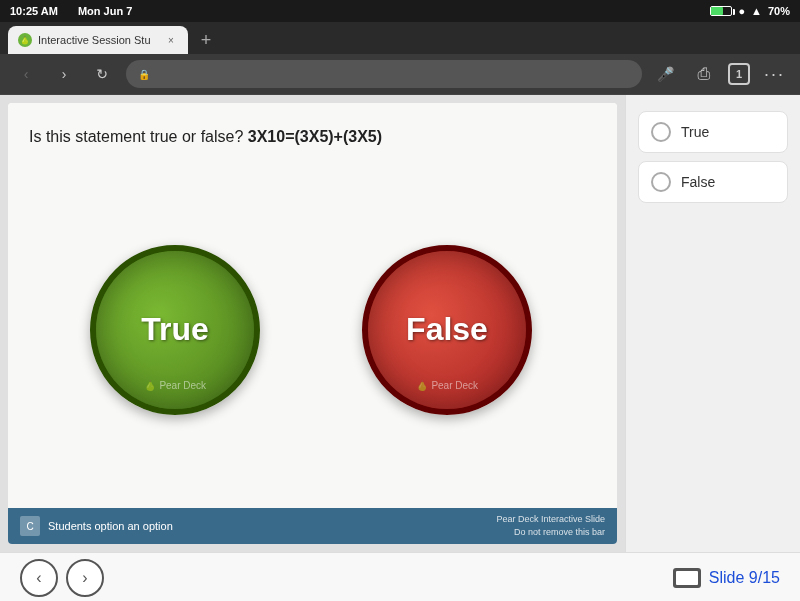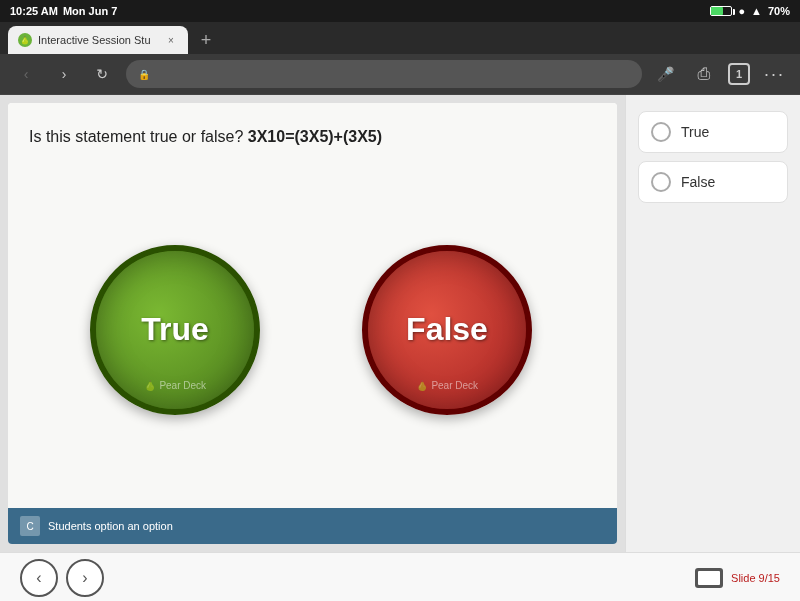--- a/index.html
+++ b/index.html
@@ -10,21 +10,21 @@
       height: 22px;
       background: #1a1a1a;
       display: flex;
       align-items: center;
       justify-content: space-between;
       padding: 0 10px;
       color: white;
       font-size: 11px;
       font-weight: 600;
     }
-    .status-left { display: flex; gap: 5px; }
+    .status-left { display: flex; gap: 20px; }
     .status-right { display: flex; align-items: center; gap: 6px; }
     .battery-icon { display: flex; align-items: center; gap: 2px; }
     .battery-bar { width: 22px; height: 10px; border: 1.5px solid white; border-radius: 2px; position: relative; }
     .battery-bar::after { content:''; position: absolute; right: -4px; top: 2px; width: 2px; height: 6px; background: white; border-radius: 0 1px 1px 0; }
     .battery-fill { width: 57%; height: 100%; background: #4cd964; border-radius: 1px; }
 
     
     .browser-chrome {
       background: #2a2a2a;
       border-bottom: 1px solid #444;
@@ -252,21 +252,21 @@
       display: flex;
       align-items: center;
       justify-content: center;
     }
     .slide-icon-inner {
       width: 22px;
       height: 14px;
       background: white;
       border-radius: 1px;
     }
-    .slide-num { font-size: 11px; color: #b91c1c; font-weight: 500; }
+    .slide-num { font-size: 16px; color: #1d4ed8; font-weight: 500; }
   </style>
 </head>
 <body>
 
 <div class="status-bar">
   <div class="status-left">
     <span>10:25 AM</span>
     <span>Mon Jun 7</span>
   </div>
   <div class="status-right">
@@ -329,20 +329,24 @@
               <span>Pear Deck</span>
             </div>
           </div>
         </div>
       </div>
       <div class="slide-bottom-bar">
         <div class="slide-bottom-left">
           <div class="slide-icon">C</div>
           <span>Students option an option</span>
         </div>
+        <div class="slide-bottom-right">
+          <div>Pear Deck Interactive Slide</div>
+          <div>Do not remove this bar</div>
+        </div>
       </div>
     </div>
   </div>
 
   <div class="right-panel">
     <div class="radio-option">
       <div class="radio-circle"></div>
       <span class="radio-text">True</span>
     </div>
     <div class="radio-option">

